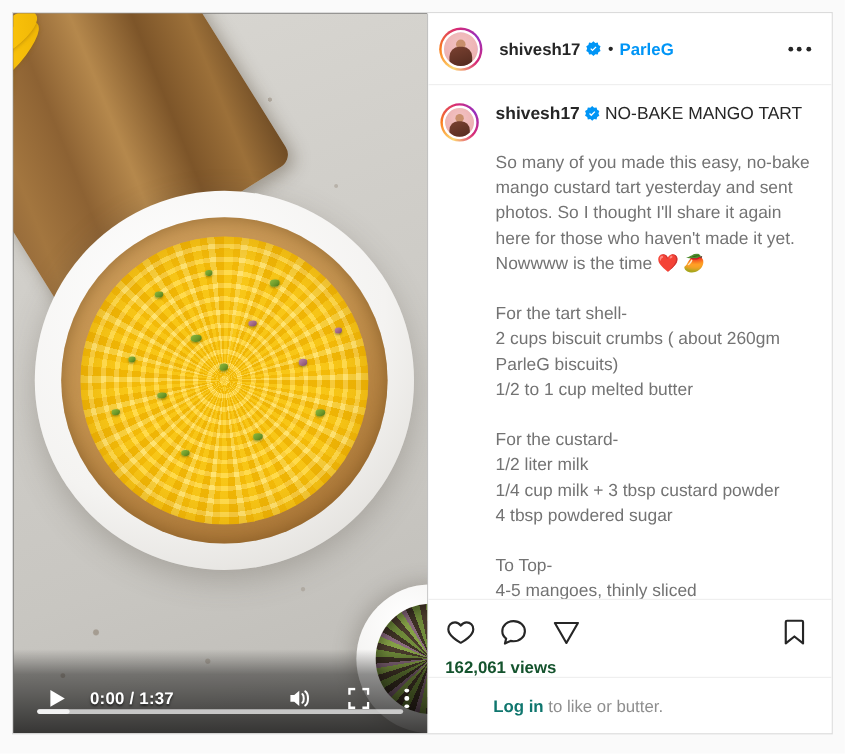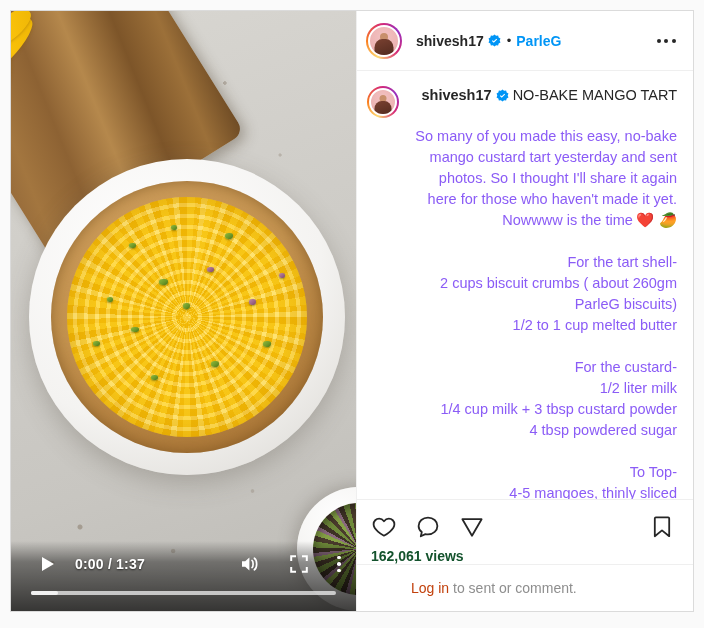--- a/index.html
+++ b/index.html
@@ -186,21 +186,21 @@
     right: 0;
     bottom: 0;
     height: 70px;
     background: linear-gradient(to bottom, rgba(0,0,0,0) 0%, rgba(0,0,0,.42) 30%, rgba(0,0,0,.72) 100%);
     pointer-events: none;
   }
   #controls-row {
     position: absolute;
     left: 0;
     right: 0;
-    top: 10px;
+    top: 28px;
     height: 26px;
     display: flex;
     align-items: center;
     pointer-events: auto;
   }
   #play-button {
     width: 22px;
     height: 22px;
     margin-left: 26px;
     display: flex;
@@ -390,32 +390,31 @@
   #caption-avatar .avatar-inner { border-width: 2px; }
   #caption-avatar .avatar-person { width: 17px; height: 18px; }
   #caption-avatar .avatar-head { width: 7px; height: 7px; }
   #caption-text-wrap {
     margin-left: 14px;
     font-size: 14.5px;
     line-height: 21px;
     color: #262626;
     word-wrap: break-word;
     min-width: 0;
-    text-align: right;
   }
   #caption-username {
     font-weight: bold;
     color: #262626;
     cursor: pointer;
   }
   #caption-title { }
   #caption-body {
     white-space: pre-wrap;
     margin-top: 20px;
-    color: #8b5cf6;
+    color: #737373;
   }
 
   
   #action-section {
     flex: 0 0 auto;
     border-top: 1px solid #efefef;
     padding: 8px 16px 0 12px;
     box-sizing: border-box;
   }
   #action-row {
@@ -454,22 +453,22 @@
   
   #login-bar {
     flex: 0 0 auto;
     border-top: 1px solid #efefef;
     padding: 15px 16px 15px 14px;
     box-sizing: border-box;
     font-size: 14px;
     color: #8e8e8e;
   }
   #login-link {
-    color: #c2410c;
-    font-weight: normal;
+    color: #0f766e;
+    font-weight: bold;
     cursor: pointer;
     padding-left: 40px;
   }
 </style>
 </head>
 <body>
 
 <div id="post-frame">
 
   <div id="media-column">
@@ -633,15 +632,15 @@
         <div class="action-icon" id="save-icon-button">
           <svg width="24" height="24" viewBox="0 0 24 24">
             <path d="M19.2 21.2L12 15.4l-7.2 5.8V3.4c0-.6.5-1.1 1.1-1.1h12.2c.6 0 1.1.5 1.1 1.1z" fill="none" stroke="#262626" stroke-width="1.8" stroke-linejoin="round"></path>
           </svg>
         </div>
       </div>
 
       <div id="views-count">162,061 views</div>
     </div>
 
-    <div id="login-bar"><span id="login-link">Log in</span><span> to sent or comment.</span></div>
+    <div id="login-bar"><span id="login-link">Log in</span><span> to like or butter.</span></div>
   </div>
 </div>
 
 </body></html>

